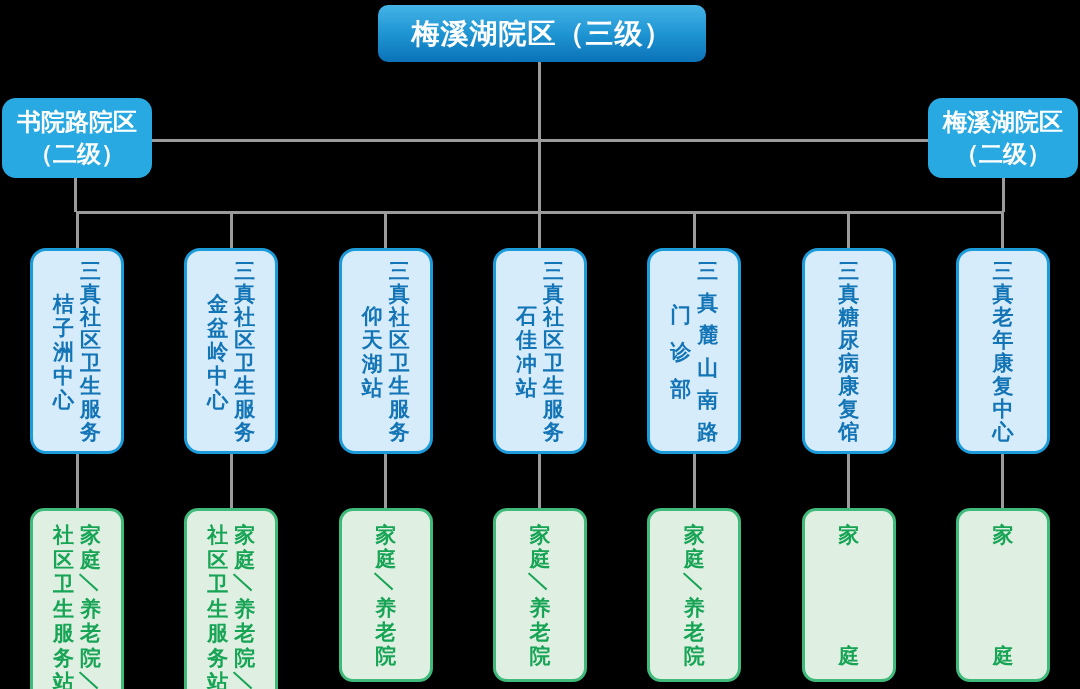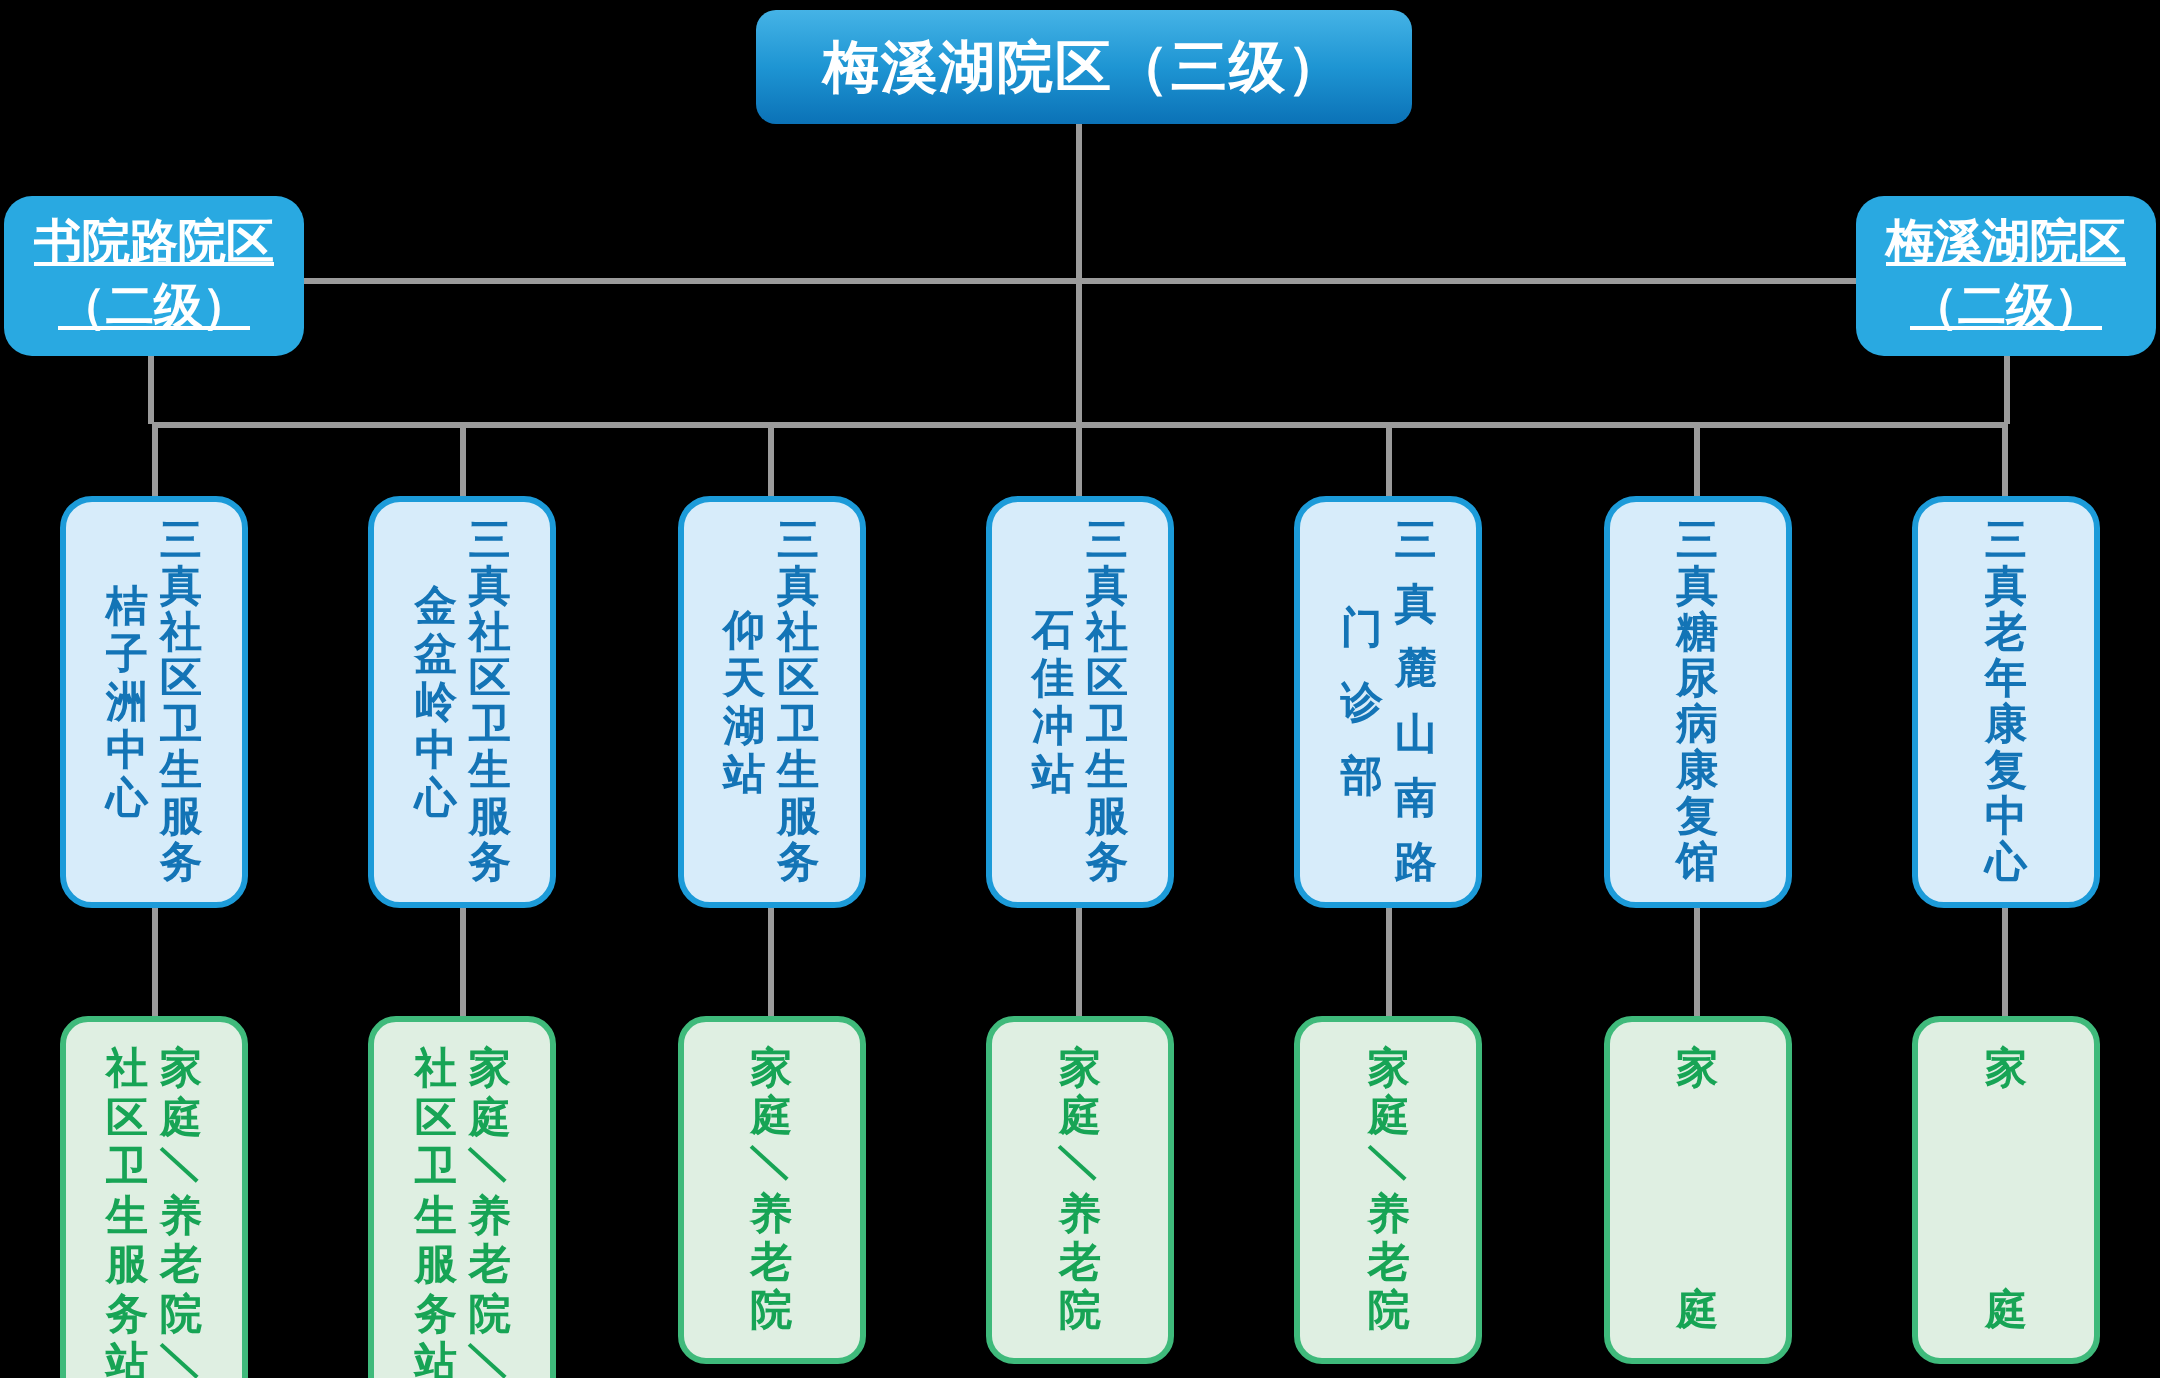--- a/index.html
+++ b/index.html
@@ -12,21 +12,21 @@
 
   
   .root{position:absolute;left:378px;top:5px;width:328px;height:57px;
         border-radius:10px;display:flex;align-items:center;justify-content:center;
         background:linear-gradient(180deg,#45B3E6 0%,#1E95D3 50%,#0B72B7 100%);
         color:#fff;font-size:28px;letter-spacing:1px;}
 
   
   .campus{position:absolute;top:98px;width:150px;height:80px;border-radius:14px;
           background:#29A9E1;color:#fff;font-size:24px;line-height:1.35;
-          display:flex;flex-direction:column;align-items:center;justify-content:center;text-decoration:underline;}
+          display:flex;flex-direction:column;align-items:center;justify-content:center;}
   .campus.left{left:2px;}
   .campus.right{left:928px;}
 
   
   .columns{position:absolute;left:30px;top:212px;width:1020px;
            display:flex;justify-content:space-between;}
   .branch{width:94px;display:flex;flex-direction:column;align-items:stretch;}
   .drop{width:3px;height:36px;background:#9b9b9b;margin:0 auto;}
   .linkline{width:3px;height:54px;background:#9b9b9b;margin:0 auto;}
 

